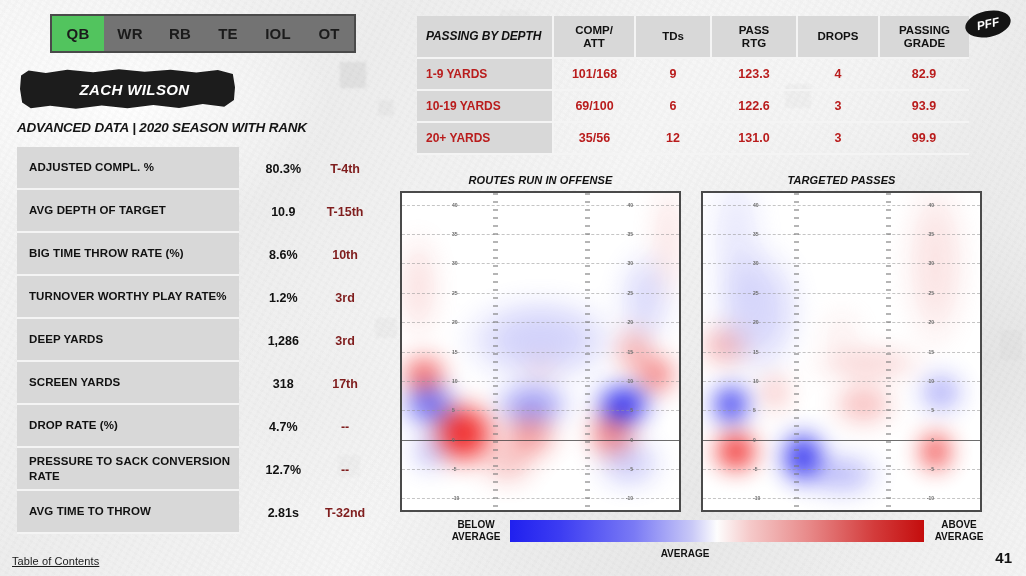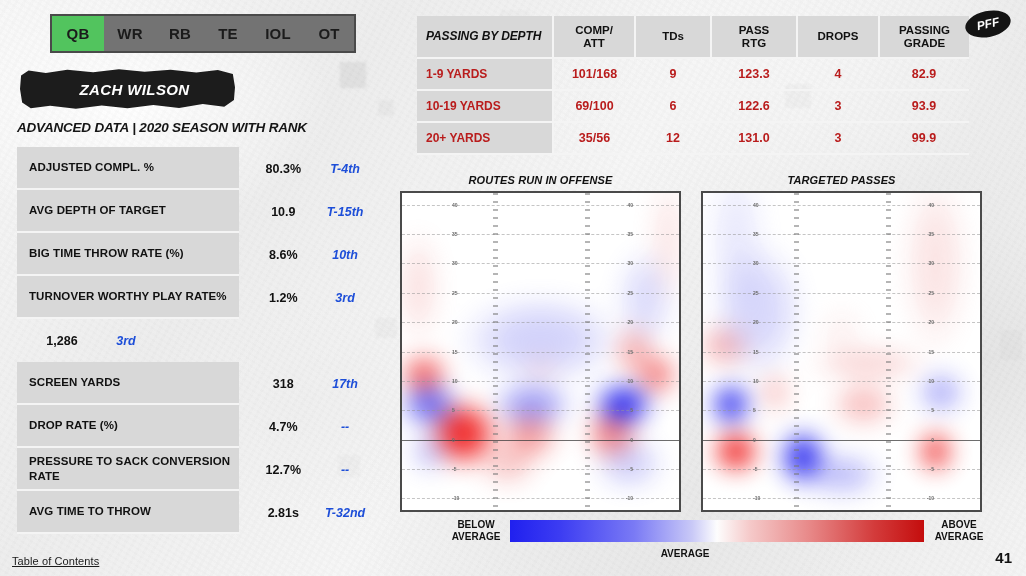--- a/index.html
+++ b/index.html
@@ -83,21 +83,21 @@
     font-size:11.5px; font-weight:700; letter-spacing:.1px;
     display:flex; align-items:center; padding:0 0 0 12px; line-height:1.22;
     border-bottom:2px solid #f4f4f4;
   }
   .sval {
     width:66px; display:flex; align-items:center; justify-content:center;
     font-size:12.5px; font-weight:700; color:#111;margin-left:12px;
   }
   .srank {
     width:62px; display:flex; align-items:center; justify-content:center;
-    font-size:12.5px; font-weight:700; color:#1d4ed8;font-style:italic;
+    font-size:12.5px; font-weight:700; color:#7f1d1d;
   }
 
   
   #toc {
     left:12px; top:555px; font-size:11px; color:#1b1b1b;
     text-decoration:underline; letter-spacing:.1px;
   }
 
   
   #pbd { left:417px; top:16px; width:552px; }
@@ -243,20 +243,21 @@
       <div class="slabel">BIG TIME THROW RATE (%)</div>
       <div class="sval">8.6%</div>
       <div class="srank">10th</div>
     </div>
     <div class="srow">
       <div class="slabel">TURNOVER WORTHY PLAY RATE%</div>
       <div class="sval">1.2%</div>
       <div class="srank">3rd</div>
     </div>
     <div class="srow">
+      <div class="slabel">DEEP YARDS</div>
       <div class="sval">1,286</div>
       <div class="srank">3rd</div>
     </div>
     <div class="srow">
       <div class="slabel">SCREEN YARDS</div>
       <div class="sval">318</div>
       <div class="srank">17th</div>
     </div>
     <div class="srow">
       <div class="slabel">DROP RATE (%)</div>

